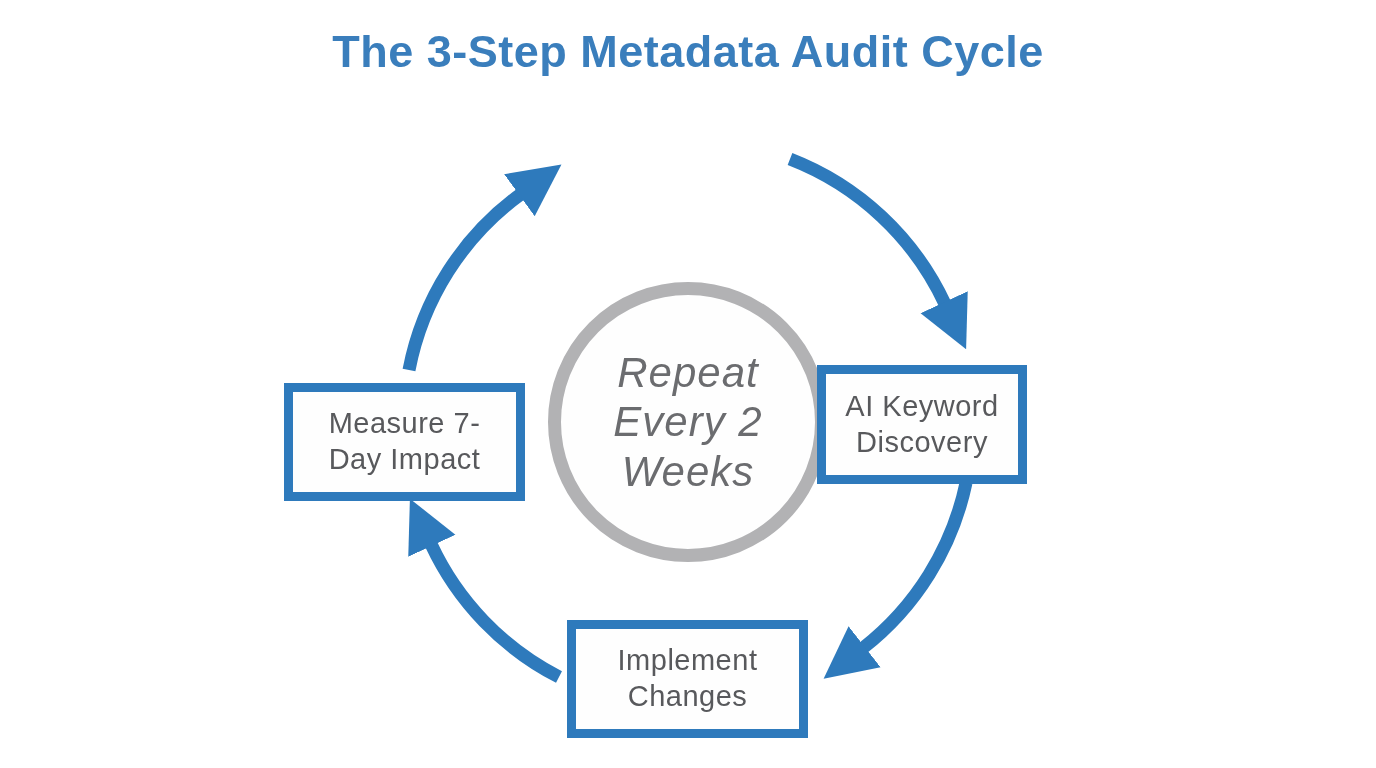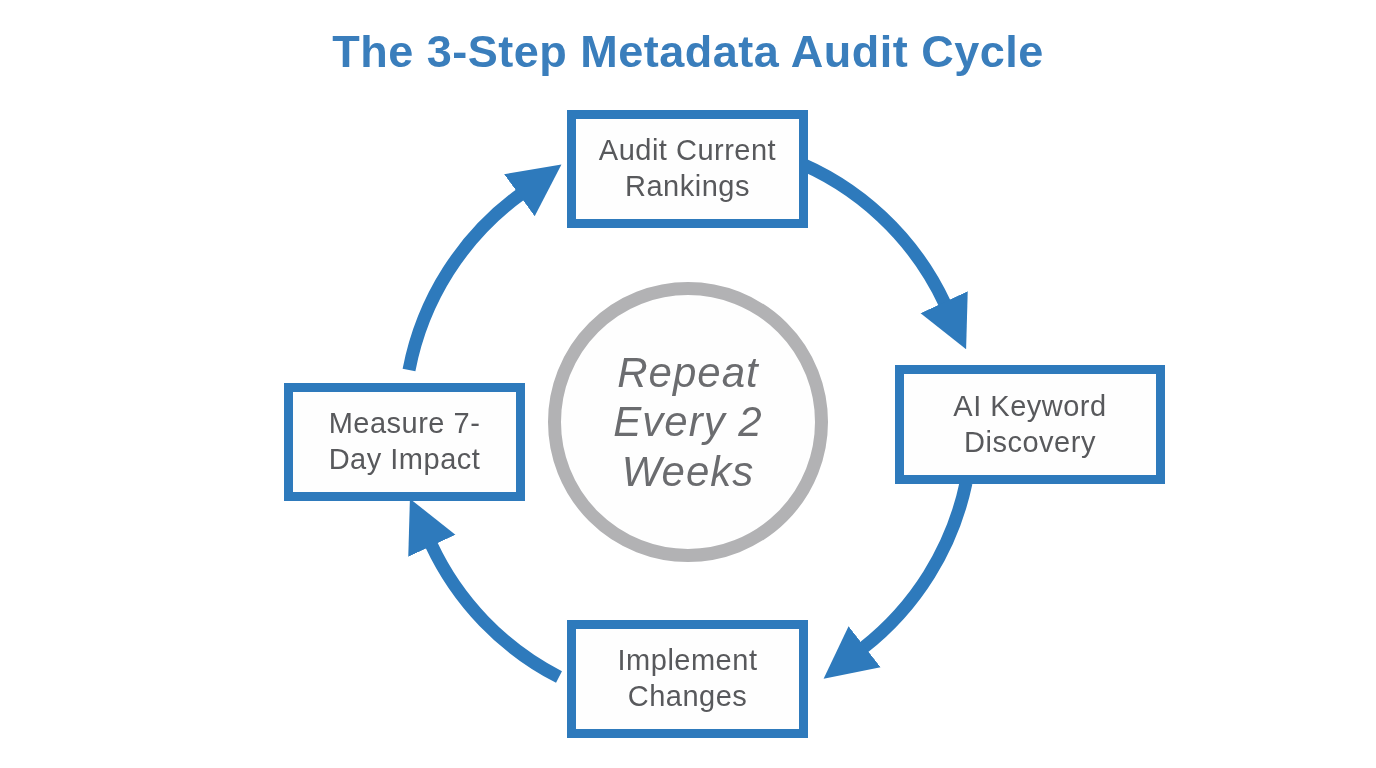--- a/index.html
+++ b/index.html
@@ -55,21 +55,21 @@
   }
   .step-label {
     font-size: 29px;
     line-height: 1.24;
     letter-spacing: 0.5px;
     color: var(--text-gray, #58595c);
     text-align: center;
     white-space: pre-line;
   }
   .step-top    { left: 567px; top: 110px; }
-  .step-right  { left: 895px; top: 365px; width: 270px; height: 119px; }
+  .step-right  { left: 817px; top: 365px; width: 210px; height: 119px; }
   .step-bottom { left: 567px; top: 620px; }
   .step-left   { left: 284px; top: 383px; }
   .center-circle {
     position: absolute;
     left: 548px;
     top: 282px;
     width: 280px;
     height: 280px;
     box-sizing: border-box;
     border: 13px solid var(--ring-gray, #b2b2b4);
@@ -103,24 +103,20 @@
     </defs>
 
     <path class="arc" d="M790,159 A284,284 0 0 1 945,304" marker-end="url(#arrowhead)"></path>
     <path class="arc" d="M966,483 A284,284 0 0 1 863,648" marker-end="url(#arrowhead)"></path>
     <path class="arc" d="M559,677 A284,284 0 0 1 431,544" marker-end="url(#arrowhead)"></path>
     <path class="arc" d="M409,370 A284,284 0 0 1 521,194" marker-end="url(#arrowhead)"></path>
   </svg>
 
   <div class="page-title">The 3-Step Metadata Audit Cycle</div>
 
-  <div class="step-box step-top">
-    <span class="step-label">Audit Current
-Rankings</span>
-  </div>
 
   <div class="step-box step-right">
     <span class="step-label">AI Keyword
 Discovery</span>
   </div>
 
   <div class="step-box step-bottom">
     <span class="step-label">Implement
 Changes</span>
   </div>

